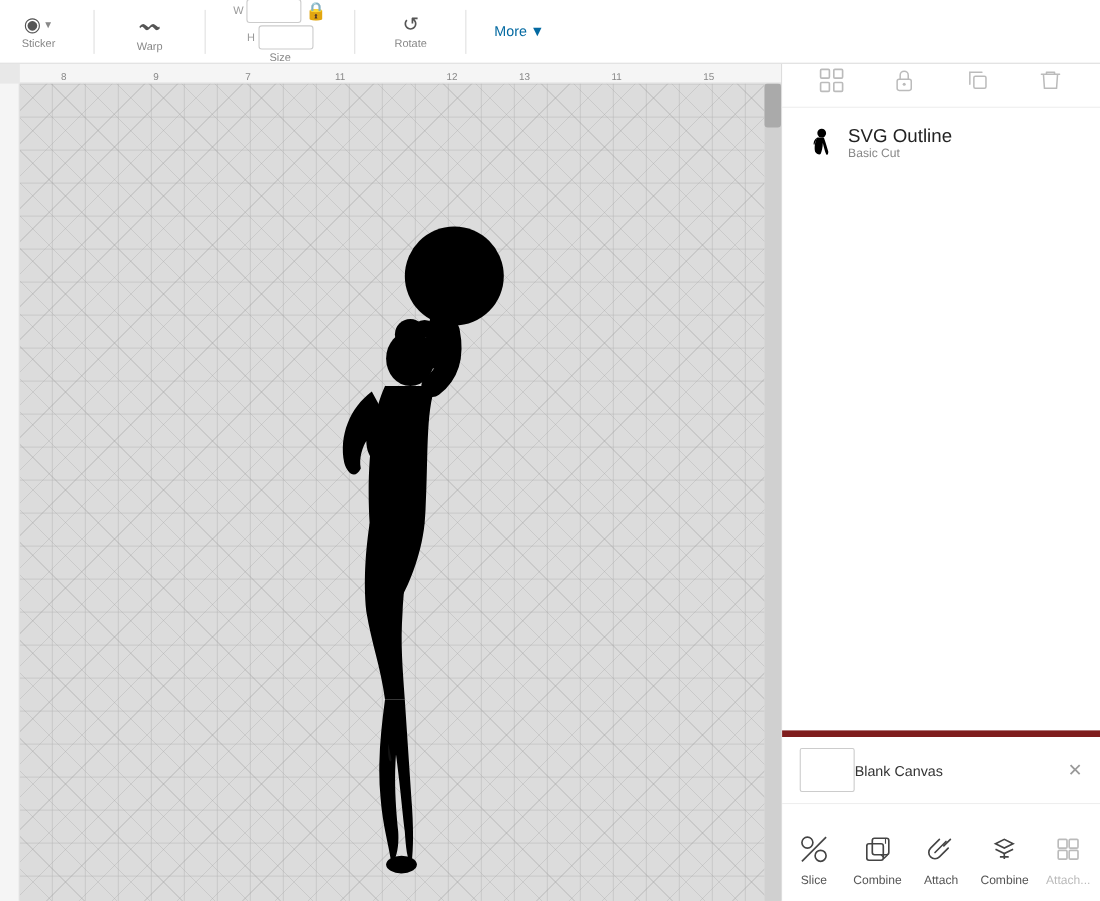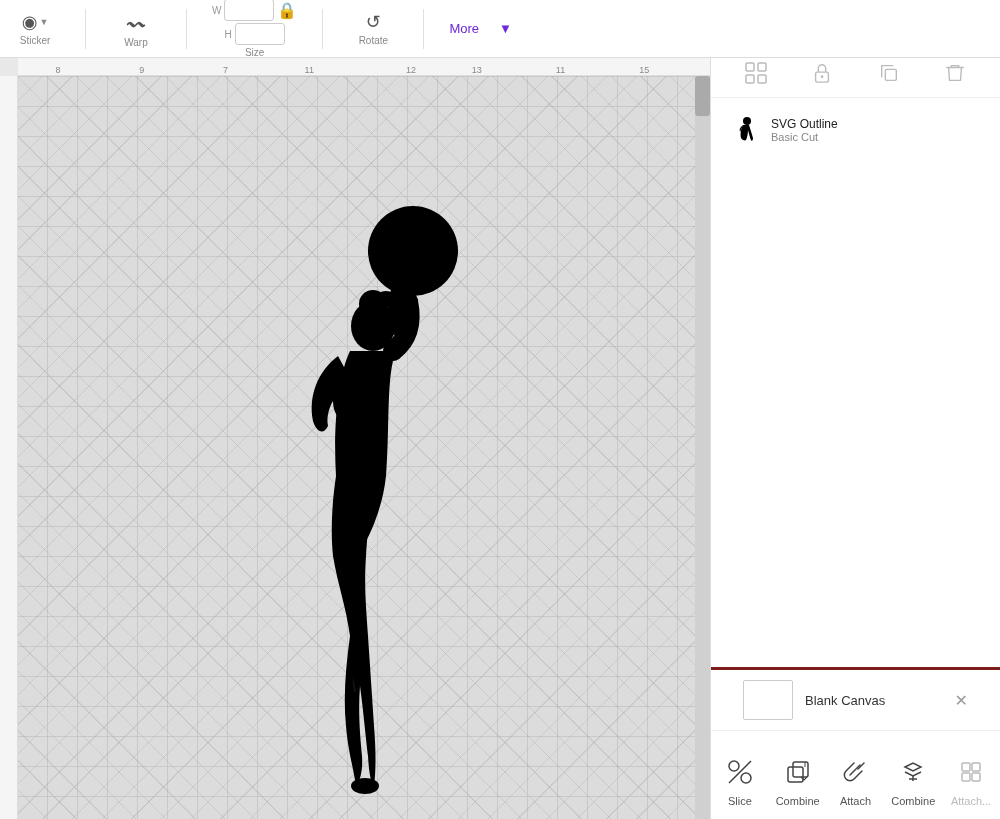--- a/index.html
+++ b/index.html
@@ -53,26 +53,26 @@
     }
     .toolbar-divider {
       width: 1px;
       height: 40px;
       background: #e0e0e0;
       margin: 0 5px;
     }
     .more-btn {
       display: flex;
       align-items: center;
-      gap: 20px;
+      gap: 3px;
       background: none;
       border: none;
       cursor: pointer;
       font-size: 13px;
-      color: #6d28d9;
+      color: #0369a1;
     }
     .lock-icon-btn {
       background: none;
       border: none;
       cursor: pointer;
       font-size: 16px;
       color: #555;
     }
 
     
@@ -153,36 +153,36 @@
       height: 32px;
       display: flex;
       align-items: center;
       justify-content: center;
     }
     .layer-info {
       display: flex;
       flex-direction: column;
     }
     .layer-name {
-      font-size: 12px;
+      font-size: 17px;
       color: #222;
       font-weight: 500;
     }
     .layer-type {
       font-size: 11px;
       color: #888;
     }
 
     
     #blank-canvas-section {
-      padding: 10px 32px;
-      display: flex;
-      align-items: center;
-      gap: 12px;
-      border-top: 3px solid #7f1d1d;
+      padding: 10px 16px;
+      display: flex;
+      align-items: center;
+      gap: 0;
+      border-top: 6px solid #7f1d1d;
     }
     .canvas-thumb {
       width: 50px;
       height: 40px;
       border: 1px solid #ccc;
       background: #fff;
       border-radius: 2px;
     }
     .canvas-label {
       font-size: 13px;

